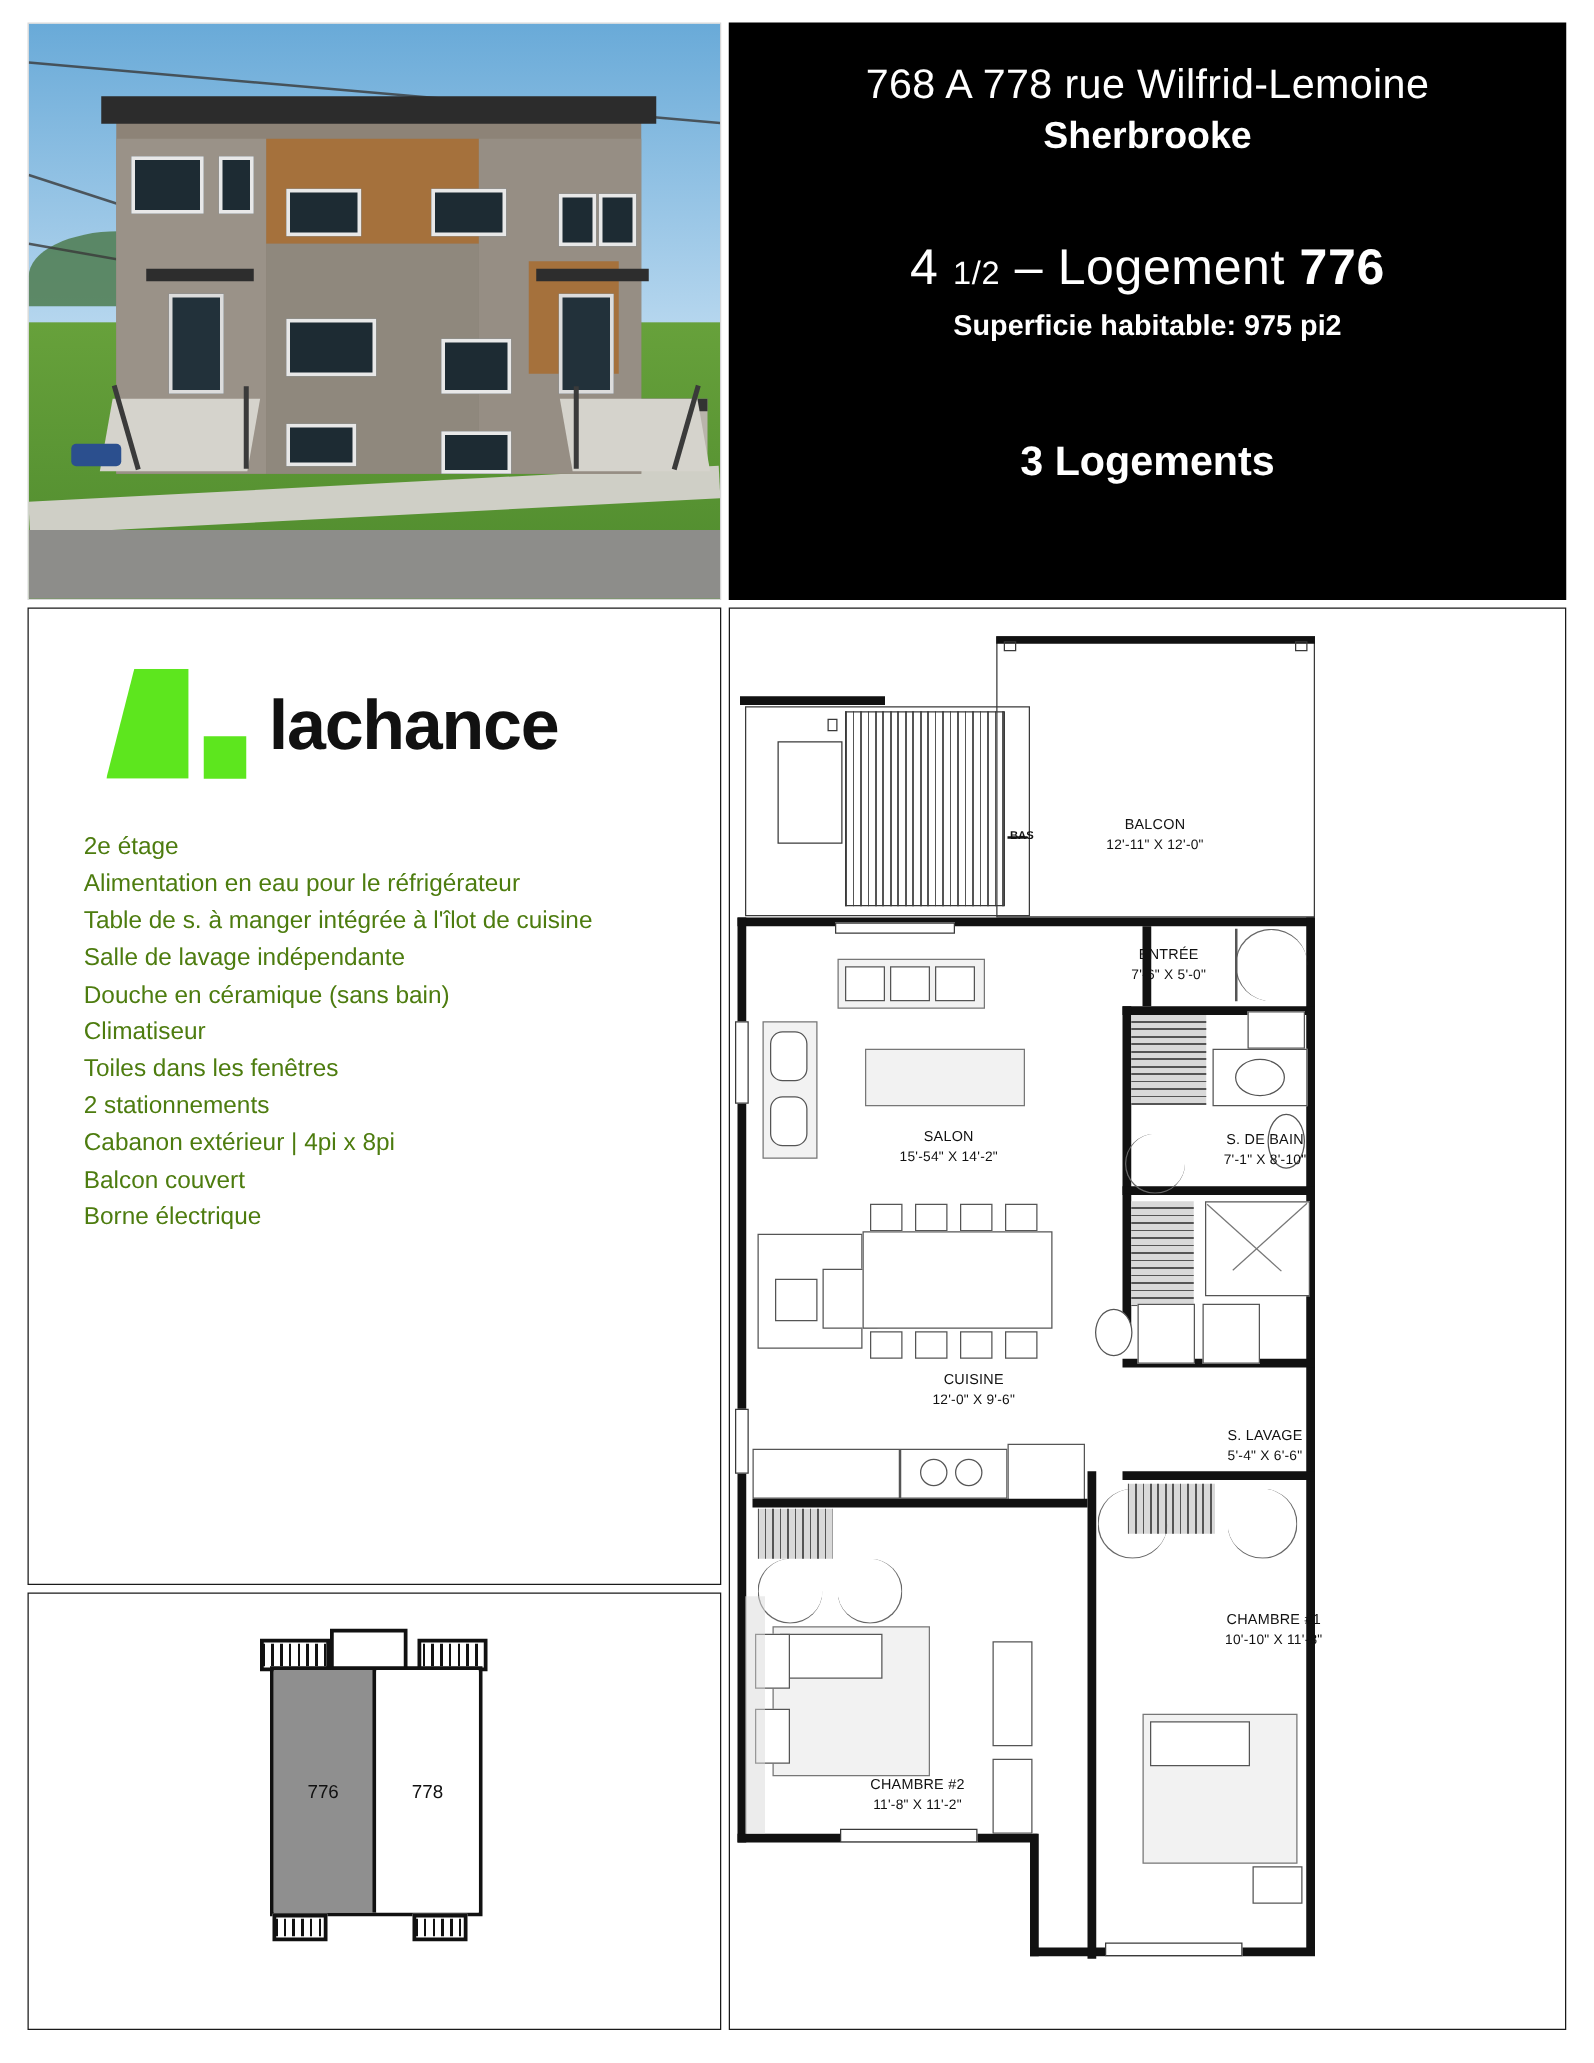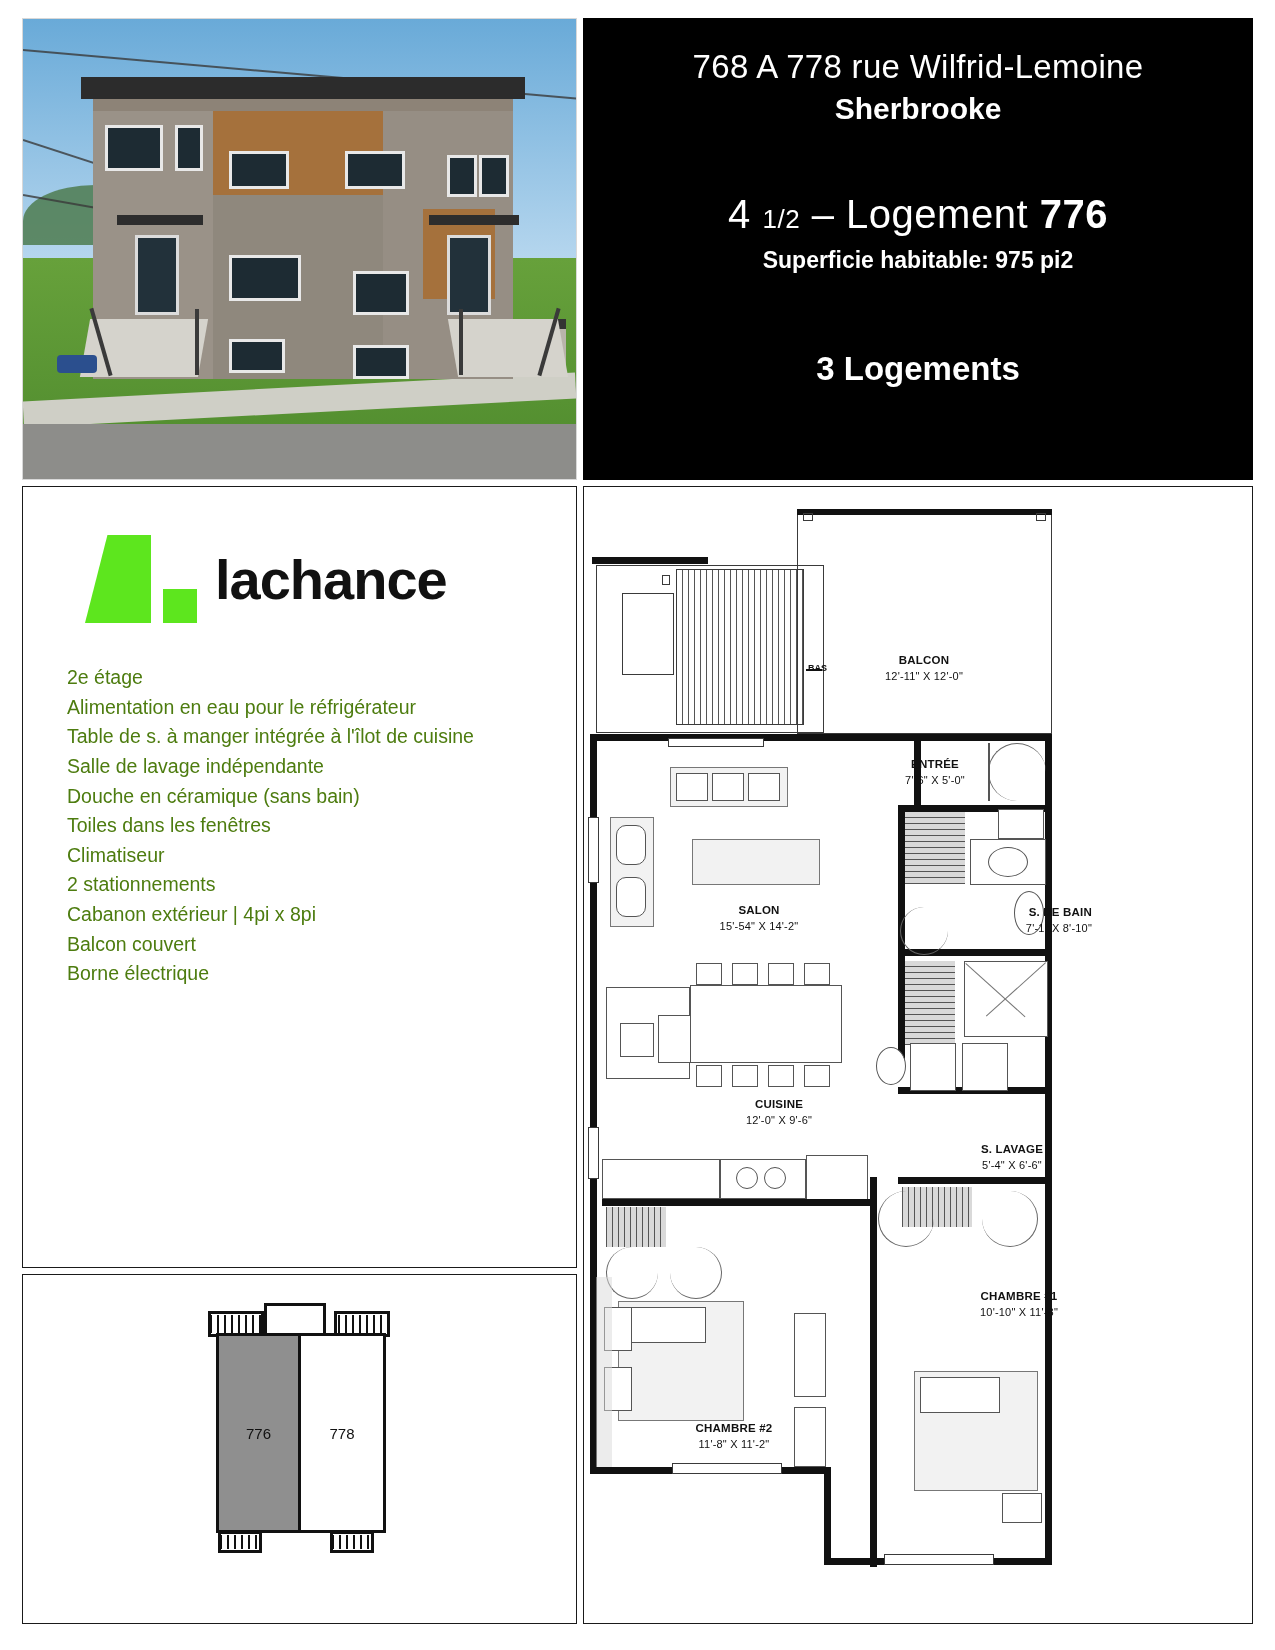--- a/index.html
+++ b/index.html
@@ -87,21 +87,21 @@
   .kp-bot-r { position:absolute; left:122px; top:228px; width:44px; height:22px; border:3px solid #111; background:#fff;}
   .kp-hatch { position:absolute; background:
       repeating-linear-gradient(90deg,#111 0 2px, transparent 2px 7px); }
 
   
   .plan-box { flex:1; border:1px solid #1a1a1a; position:relative; background:#fff; overflow:hidden; }
   .plan { position:absolute; inset:0; }
   .w { position:absolute; background:#111; }          
   .thin { position:absolute; border:1.5px solid #3a3a3a; }
   .lbl { position:absolute; text-align:center; font-size:11.5px; line-height:1.35; color:#111; letter-spacing:.2px; }
-  .lbl .nm { font-weight:700; }
+  .lbl .nm { font-weight:400; }
   .lbl .dim { font-size:11px; }
   .fix { position:absolute; border:1.4px solid #555; background:#fff; }
   .soft { position:absolute; border:1.4px solid #777; background:#f2f2f2; }
   .grey { position:absolute; background:#d9d9d9; }
   .hatchv { position:absolute; background: repeating-linear-gradient(90deg,#555 0 1.2px, transparent 1.2px 6px); }
   .hatchh { position:absolute; background: repeating-linear-gradient(0deg,#555 0 1.2px, transparent 1.2px 6px); }
   .circle { position:absolute; border:1.4px solid #555; border-radius:50%; background:#fff; }
   .arcdoor { position:absolute; border:1.3px solid #666; border-radius:50%; }
   .bas { position:absolute; font-size:9px; font-weight:700; }
 </style>
@@ -184,22 +184,22 @@
           </div>
           <div class="logo-text">lachance</div>
         </div>
 
         <ul class="features">
           <li>2e étage</li>
           <li>Alimentation en eau pour le réfrigérateur</li>
           <li>Table de s. à manger intégrée à l'îlot de cuisine</li>
           <li>Salle de lavage indépendante</li>
           <li>Douche en céramique (sans bain)</li>
+          <li>Climatiseur</li>
           <li>Toiles dans les fenêtres</li>
-          <li>Climatiseur</li>
           <li>2 stationnements</li>
           <li>Cabanon extérieur | 4pi x 8pi</li>
           <li>Balcon couvert</li>
           <li>Borne électrique</li>
         </ul>
       </div>
 
       <div class="keyplan-box">
         <div class="kp">
           <div class="kp-top-l"></div>
@@ -276,21 +276,21 @@
 
         <div class="w" style="left:314px; top:318px; width:154px; height:7px;"></div>
         <div class="w" style="left:314px; top:318px; width:7px; height:150px;"></div>
         <div class="w" style="left:314px; top:462px; width:154px; height:7px;"></div>
         <div class="grey" style="left:321px; top:325px; width:60px; height:72px;"></div>
         <div class="hatchh" style="left:321px; top:325px; width:60px; height:72px;"></div>
         <div class="fix" style="left:386px; top:352px; width:76px; height:46px;"></div>
         <div class="circle" style="left:404px; top:360px; width:40px; height:30px;"></div>
         <div class="fix" style="left:414px; top:322px; width:46px; height:30px;"></div>
         <div class="circle" style="left:430px; top:404px; width:30px; height:44px;"></div>
-        <div class="lbl" style="left:348px; top:418px; width:160px;text-align:right;">
+        <div class="lbl" style="left:348px; top:418px; width:160px;">
           <div class="nm">S. DE BAIN</div>
           <div class="dim">7'-1" X 8'-10"</div>
         </div>
         <div class="arcdoor" style="left:316px; top:420px; width:48px; height:48px; border-color:transparent transparent #666 #666; border-width:0 0 1.3px 1.3px;"></div>
 
         <div class="w" style="left:314px; top:468px; width:7px; height:108px;"></div>
         <div class="fix" style="left:380px; top:474px; width:84px; height:76px;"></div>
         <div class="w" style="left:382px; top:476px; width:80px; height:1.3px; background:#777; transform:rotate(42deg); transform-origin:left top;"></div>
         <div class="w" style="left:462px; top:476px; width:80px; height:1.3px; background:#777; transform:rotate(138deg); transform-origin:left top;"></div>
         <div class="grey" style="left:321px; top:474px; width:50px; height:84px;"></div>

